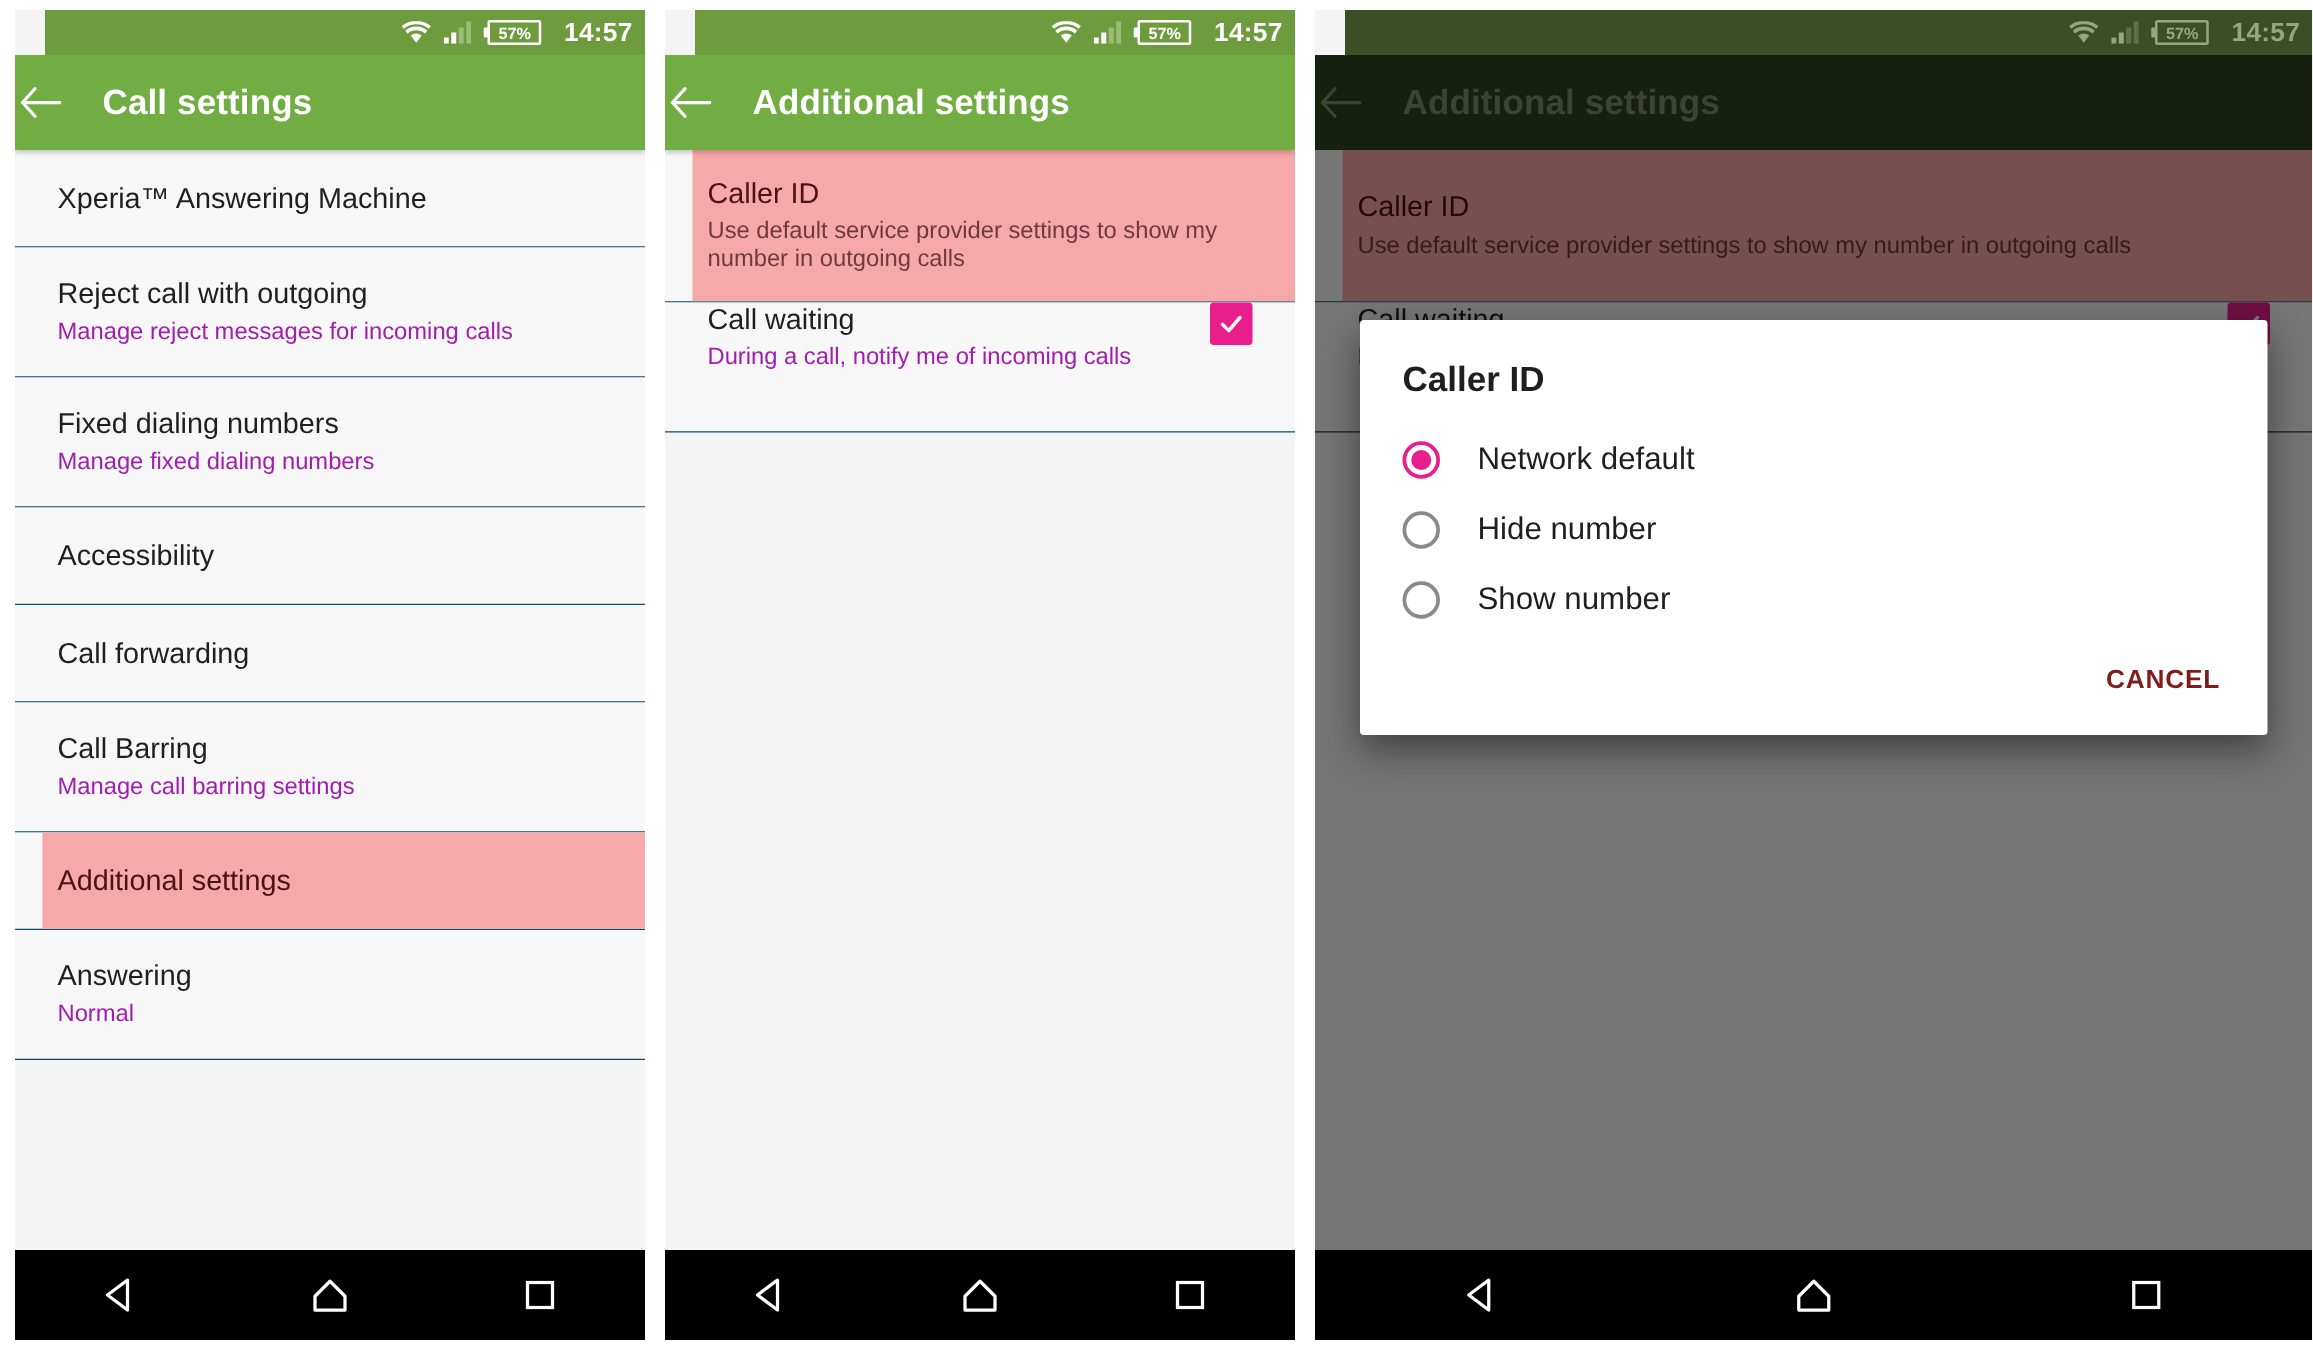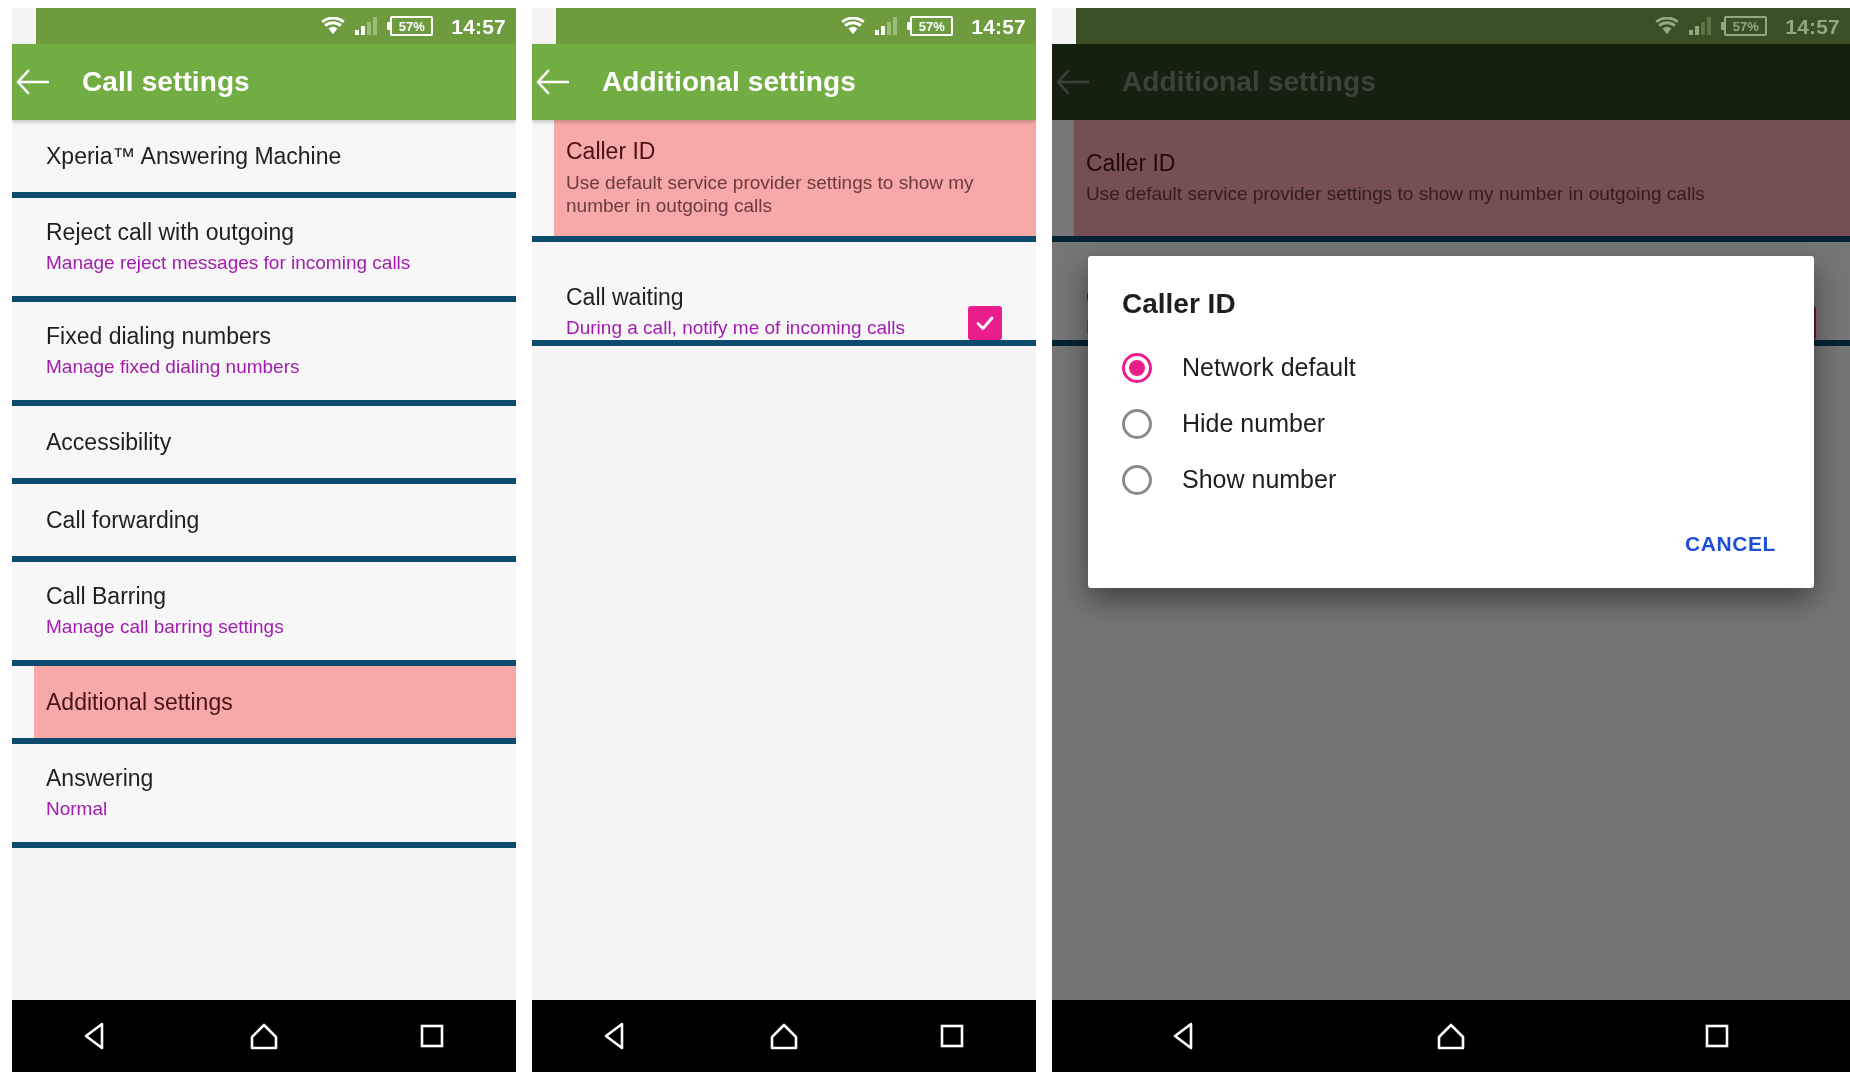--- a/index.html
+++ b/index.html
@@ -112,21 +112,21 @@
   
   .list {
     flex: 1 1 auto;
     background: #f4f4f4;
     overflow: hidden;
     position: relative;
   }
   .row {
     position: relative;
     box-sizing: border-box;
-    border-bottom: 6px solid #0c4a6e;
+    border-bottom: 1px solid #0c4a6e;
     padding: 0 20px 0 34px;
     display: flex;
     flex-direction: column;
     justify-content: center;
     background: #f7f7f7;
   }
   .row.one-line { height: 78px; }
   .row.two-line { height: 104px; }
   .row .title {
     font-size: 23px;
@@ -156,21 +156,21 @@
     padding: 0 20px 0 34px;
     height: 100%;
     display: flex;
     flex-direction: column;
     justify-content: center;
   }
   .row.hl .title { color: #4a1216; }
   .row.hl .subtitle { color: #6d3b3f; }
 
   
-  .row.with-check { flex-direction: row; align-items: flex-end; }
+  .row.with-check { flex-direction: row; align-items: flex-start; }
   .row.with-check .texts { flex: 1 1 auto; display: flex; flex-direction: column; justify-content: center; }
   .checkbox {
     width: 34px; height: 34px;
     background: #e91e8c;
     border-radius: 3px;
     flex: 0 0 auto;
     margin-right: 14px;
     display: flex; align-items: center; justify-content: center;
   }
 
@@ -240,21 +240,21 @@
     font-size: 25px;
     color: #1f1f1f;
     margin-left: 30px;
   }
   .dialog-actions {
     display: flex;
     justify-content: flex-end;
     padding: 18px 30px 16px 30px;
   }
   .dialog-btn {
-    color: #1d4ed8;
+    color: #7f1d1d;
     font-size: 21px;
     font-weight: bold;
     letter-spacing: 0.6px;
     background: none;
     border: none;
     padding: 6px 8px;
     font-family: inherit;
     cursor: pointer;
   }
 </style>

